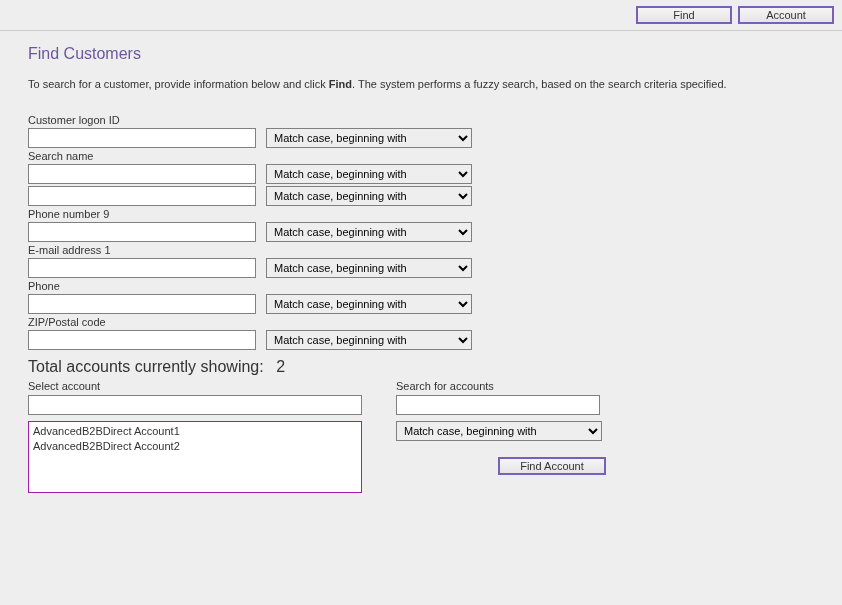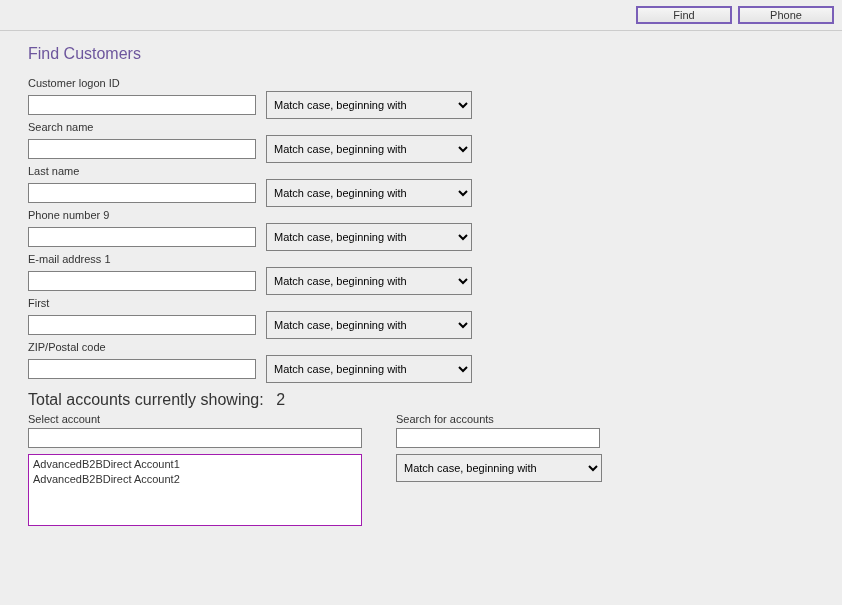--- a/index.html
+++ b/index.html
@@ -71,21 +71,21 @@
       width: 228px;
       height: 20px;
       border: 1px solid #808080;
       background: #ffffff;
       font-family: Verdana, Geneva, sans-serif;
       font-size: 11px;
       padding: 0 3px;
     }
     .select-input {
       width: 206px;
-      height: 28px;
+      height: 20px;
       border: 1px solid #808080;
       background: #eeeeee;
       font-family: Verdana, Geneva, sans-serif;
       font-size: 11px;
       padding: 0 0 0 3px;
     }
     .totals-row {
       margin-top: 8px;
       font-size: 16px;
       color: #333333;
@@ -161,27 +161,30 @@
       text-align: center;
       cursor: pointer;
       color: #333333;
     }
   </style>
 </head>
 <body>
 
 <div class="toolbar">
   <button class="btn">Find</button>
-  <button class="btn">Phone</button>
+  <button class="btn">Account</button>
 </div>
 
 <div class="content">
 
   <h1 class="page-title">Find Customers</h1>
 
+  <p class="intro">
+    <span>To search for a customer, provide information below and click </span><b>Find</b><span>. The system performs a fuzzy search, based on the search criteria specified.</span>
+  </p>
 
   <div class="field-row">
     <label class="field-label">Customer logon ID</label>
     <div class="field-controls">
       <input type="text" class="text-input" value="" style="">
       <select class="select-input">
         <option>Match case, beginning with</option>
       </select>
     </div>
   </div>
@@ -190,21 +193,20 @@
     <label class="field-label">Search name</label>
     <div class="field-controls">
       <input type="text" class="text-input" value="" style="">
       <select class="select-input">
         <option>Match case, beginning with</option>
       </select>
     </div>
   </div>
 
   <div class="field-row">
-    <label class="field-label">Last name</label>
     <div class="field-controls">
       <input type="text" class="text-input" value="" style="">
       <select class="select-input">
         <option>Match case, beginning with</option>
       </select>
     </div>
   </div>
 
   <div class="field-row">
     <label class="field-label">Phone number 9</label>
@@ -220,21 +222,21 @@
     <label class="field-label">E-mail address 1</label>
     <div class="field-controls">
       <input type="text" class="text-input" value="" style="">
       <select class="select-input">
         <option>Match case, beginning with</option>
       </select>
     </div>
   </div>
 
   <div class="field-row">
-    <label class="field-label">First</label>
+    <label class="field-label">Phone</label>
     <div class="field-controls">
       <input type="text" class="text-input" value="" style="">
       <select class="select-input">
         <option>Match case, beginning with</option>
       </select>
     </div>
   </div>
 
   <div class="field-row">
     <label class="field-label">ZIP/Postal code</label>
@@ -259,16 +261,19 @@
         <div class="account-list-item">AdvancedB2BDirect Account1</div>
         <div class="account-list-item">AdvancedB2BDirect Account2</div>
       </div>
     </div>
     <div class="accounts-right">
       <label class="sub-label">Search for accounts</label>
       <input type="text" class="search-account-input" value="" style="">
       <select class="select-input" style="width:206px;">
         <option>Match case, beginning with</option>
       </select>
+      <div class="find-account-row">
+        <button class="btn-find-account">Find Account</button>
+      </div>
     </div>
   </div>
 
 </div>
 
 </body></html>

